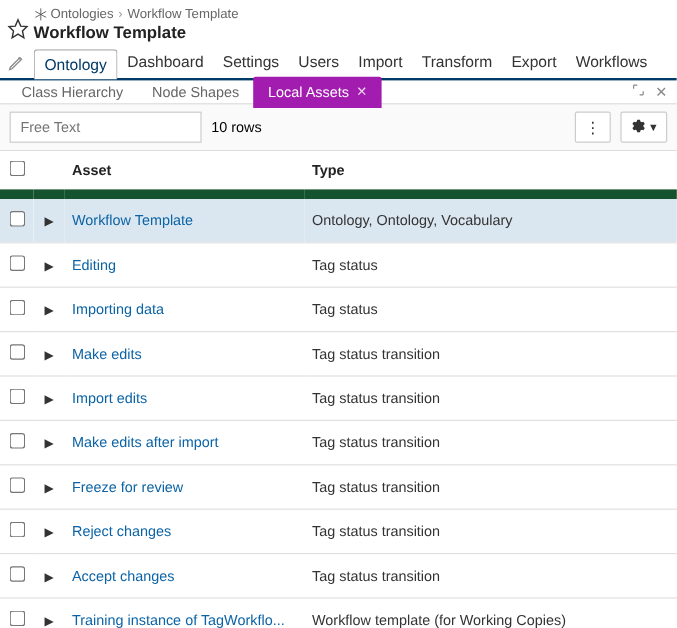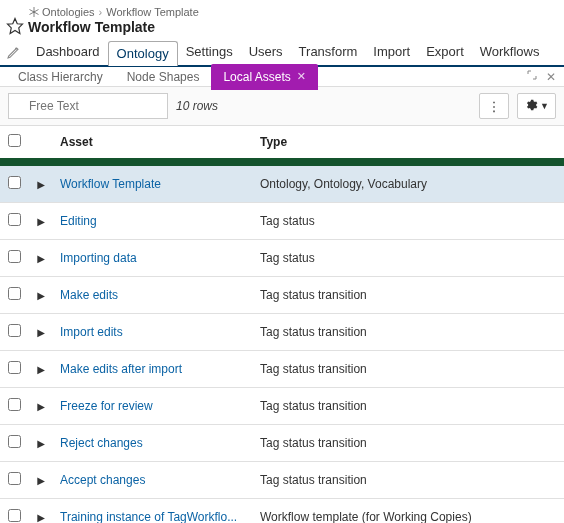--- a/index.html
+++ b/index.html
@@ -7,21 +7,21 @@
     font-family: -apple-system, BlinkMacSystemFont, "Segoe UI", Arial, sans-serif;
     font-size: 13px;
     color: #333;
     background: #fff;
     width: 564px;
     height: 523px;
     overflow: hidden;
   }
   .header {
     display: flex;
-    align-items: flex-end;
+    align-items: center;
     padding: 4px 6px 0 6px;
   }
   .star-icon {
     width: 18px; height: 18px;
     margin-top: 8px;
     margin-right: 4px;
     color: #333;
     flex-shrink: 0;
   }
   .header-text { padding-top: 2px; }
@@ -97,26 +97,26 @@
     display: flex;
     align-items: center;
     padding: 6px 8px;
     gap: 8px;
     border-bottom: 1px solid #ddd;
     background: #fafafa;
   }
   .free-text {
     border: 1px solid #ccc;
     background: #fff;
-    padding: 5px 20px;
+    padding: 5px 8px;
     width: 160px;
     font-size: 12px;
     color: #333;
   }
-  .row-count { font-size: 12px; color: #404040; flex: 1; font-style: italic; }
+  .row-count { font-size: 12px; color: #000000; flex: 1; }
   .toolbar-btn {
     border: 1px solid #ccc;
     background: #fff;
     height: 26px;
     min-width: 30px;
     display: flex;
     align-items: center;
     justify-content: center;
     cursor: pointer;
     border-radius: 2px;
@@ -178,26 +178,26 @@
   </div>
 </div>
 
 <div class="main-tabs" id="main-tabs">
   <span class="pencil-icon">
     <svg viewBox="0 0 24 24" fill="none" stroke="currentColor" stroke-width="1.6">
         <path d="M3 21l3-1 12-12-2-2L4 18l-1 3z"></path>
         <path d="M14 6l2 2"></path>
       </svg>
   </span>
-<div class="main-tab">Dashboard</div>
-    <div class="main-tab active">Ontology</div>
+<div class="main-tab active">Ontology</div>
+    <div class="main-tab">Dashboard</div>
     <div class="main-tab">Settings</div>
     <div class="main-tab">Users</div>
+    <div class="main-tab">Import</div>
     <div class="main-tab">Transform</div>
-    <div class="main-tab">Import</div>
     <div class="main-tab">Export</div>
     <div class="main-tab">Workflows</div>
   </div>
 
 <div class="sub-tabs" id="sub-tabs">
   <div class="sub-tab">
       <span>Class Hierarchy</span>
     </div>
     <div class="sub-tab">
       <span>Node Shapes</span>

